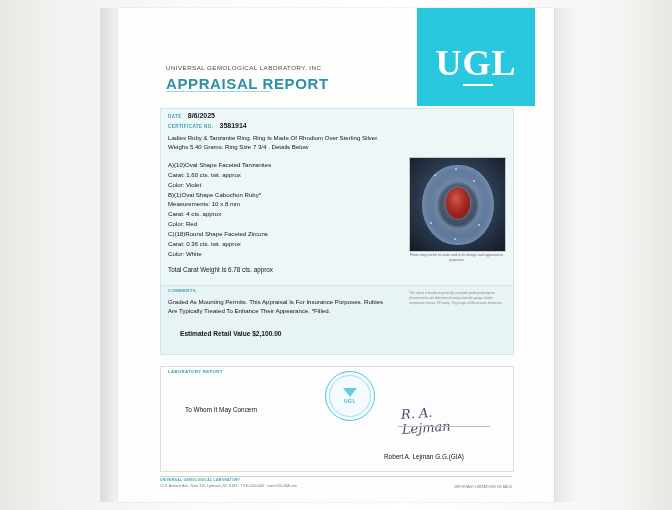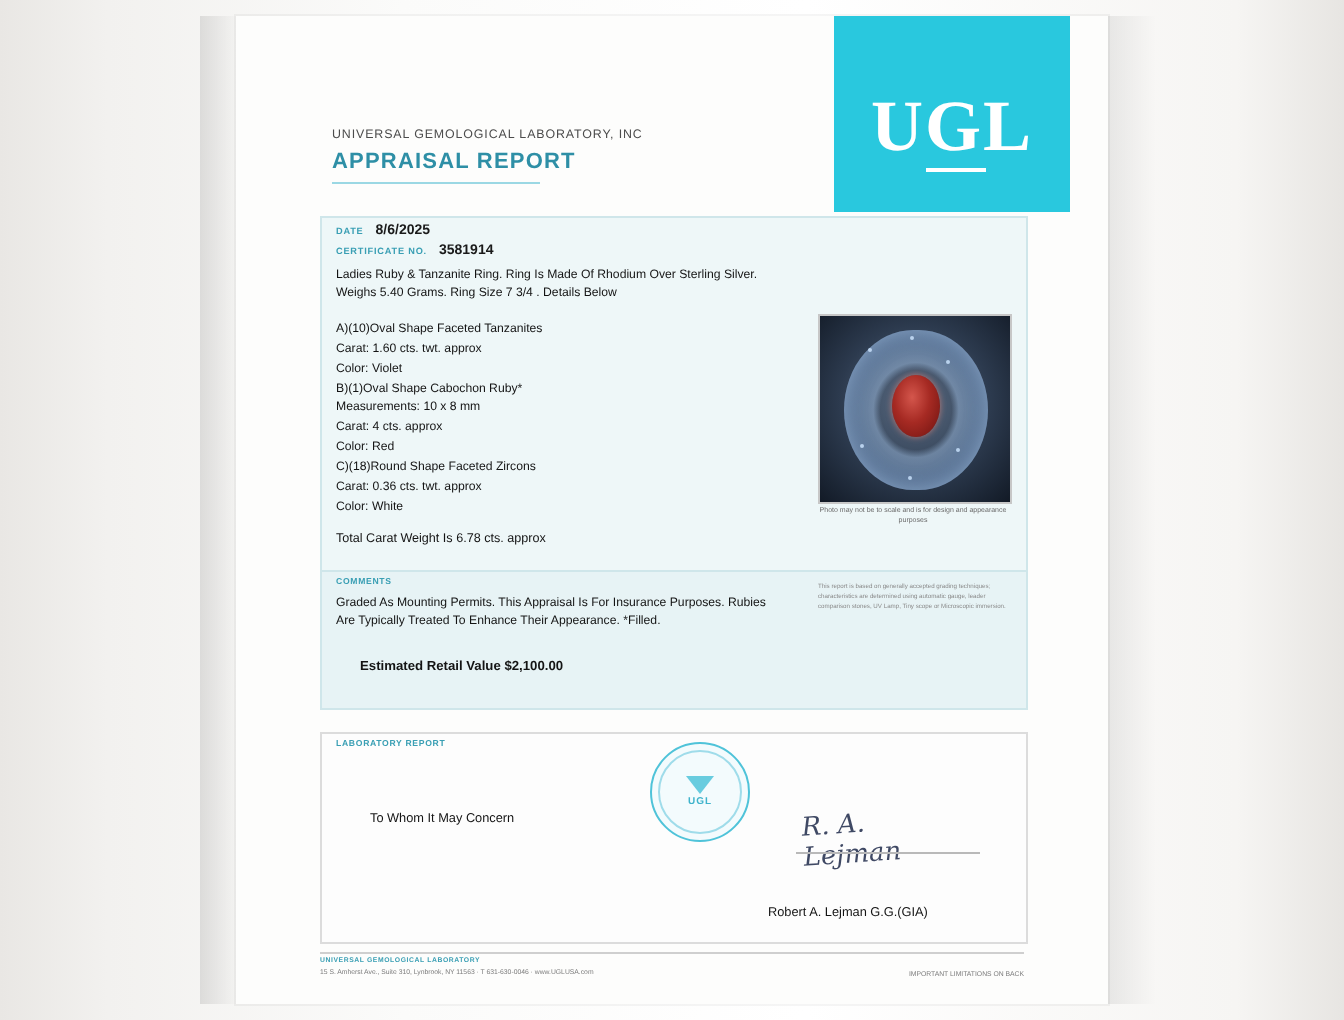--- a/index.html
+++ b/index.html
@@ -99,21 +99,21 @@
     left: 48px;
     top: 56px;
     font-size: 6.2px;
     letter-spacing: 0.45px;
     color: #4c4c4c;
   }
   .doc-title {
     position: absolute;
     left: 48px;
     top: 67px;
-    font-size: 11px;
+    font-size: 15px;
     font-weight: bold;
     letter-spacing: 0.6px;
     color: #2e8fa6;
   }
   .title-rule {
     position: absolute;
     left: 48px;
     top: 83px;
     width: 104px;
     height: 1px;

